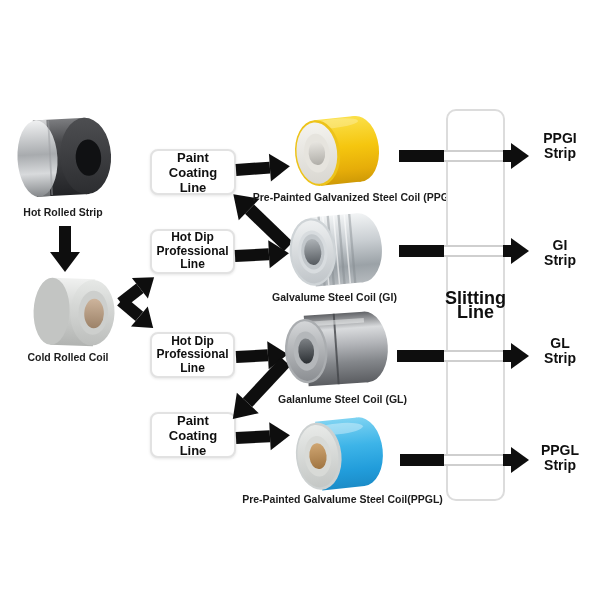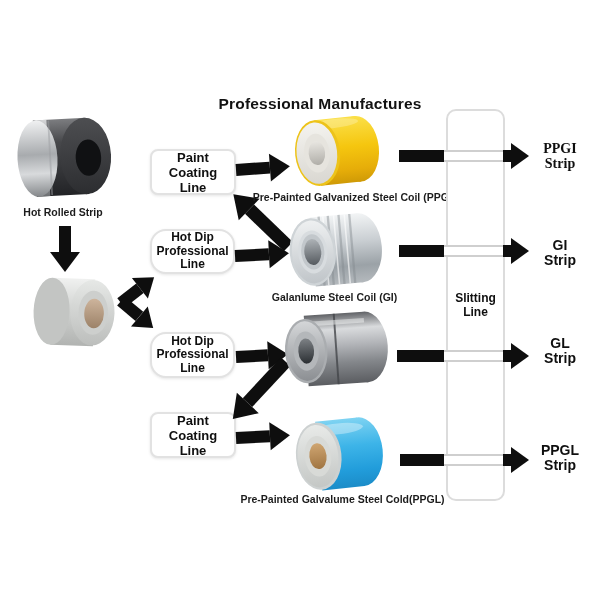--- a/index.html
+++ b/index.html
@@ -9,43 +9,42 @@
          font-size:15.5px;font-weight:bold;letter-spacing:0.2px;}
   .coil{position:absolute;}
   .coil svg{width:100%;height:100%;display:block;}
   .coil-label{position:absolute;font-weight:bold;font-size:10.5px;line-height:12px;
               text-align:center;color:#1c1c1c;white-space:nowrap;}
   .pbox{position:absolute;background:#fff;border:2px solid #e2e2e2;border-radius:8px;
         box-sizing:border-box;display:flex;flex-direction:column;justify-content:center;
         text-align:center;font-weight:bold;color:#0f0f0f;
         box-shadow:0 1px 3px rgba(0,0,0,0.10);}
   .pbox.two{font-size:13px;line-height:15px;}
-  .pbox.three{font-size:12px;line-height:13.5px;border-radius:16px;}
+  .pbox.three{font-size:12px;line-height:13.5px;}
   .arrow{position:absolute;display:flex;align-items:center;transform-origin:left center;}
   .arrow .shaft{flex:1;background:#0e0e0e;}
   .arrow .head{width:0;height:0;border-style:solid;border-color:transparent;border-left-color:#0e0e0e;border-right-width:0;}
   .slitbox{position:absolute;left:446px;top:109px;width:59px;height:392px;background:#fff;
            border:2px solid #dcdcdc;border-radius:10px;box-sizing:border-box;z-index:1;}
   .slit-text{position:absolute;left:440px;top:291px;width:71px;text-align:center;z-index:4;
-             font-weight:bold;font-size:12px;line-height:14px;color:#0f0f0f;}
+             font-weight:bold;font-size:18px;line-height:14px;color:#0f0f0f;}
   .strip-shaft{position:absolute;height:12px;background:#0e0e0e;z-index:0;}
   .strip-band{position:absolute;height:12px;background:#fff;border-top:2px solid #cfcfcf;
               border-bottom:2px solid #cfcfcf;box-sizing:border-box;z-index:2;}
   .strip-stub{position:absolute;height:12px;width:9px;background:#0e0e0e;z-index:3;}
   .strip-head{position:absolute;width:0;height:0;border:13px solid transparent;
               border-left:18px solid #0e0e0e;border-right-width:0;z-index:3;}
   .strip-label{position:absolute;width:64px;text-align:center;font-weight:bold;
                font-size:14px;line-height:15px;color:#0f0f0f;}
 </style>
 </head>
 <body>
 
 <div class="stage">
 
-  <div class="title">Professional Manufactures</div>
 
   <div class="coil" style="left:13px;top:111px;width:100px;height:96px;transform:rotate(-3deg);">
     <svg viewBox="0 0 110 100">
       <defs>
         <linearGradient id="hotSide" x1="0" y1="0" x2="0" y2="1">
           <stop offset="0" stop-color="#f0f1f2"></stop>
             <stop offset="0.45" stop-color="#a8abae"></stop>
           <stop offset="0.7" stop-color="#d8dadc"></stop>
             <stop offset="1" stop-color="#85888b"></stop>
         </linearGradient>
@@ -87,20 +86,21 @@
             <stop offset="1" stop-color="#9c8268"></stop>
         </linearGradient>
       </defs>
       <rect x="30" y="5" width="52" height="82" fill="url(#coldBody)"></rect>
       <ellipse cx="30" cy="46" rx="22" ry="41" fill="#c3c5c3"></ellipse>
       <ellipse cx="80" cy="46" rx="27" ry="40" fill="url(#coldFace)"></ellipse>
       <ellipse cx="81" cy="46" rx="18" ry="27" fill="#cdcfcd"></ellipse>
       <ellipse cx="82" cy="47" rx="12" ry="18" fill="url(#coldHole)"></ellipse>
     </svg>
   </div>
+  <div class="coil-label" style="left:8px;top:351px;width:120px;">Cold Rolled Coil</div>
 
   <div class="pbox two" style="left:150px;top:149px;width:86px;height:46px;">
     <div>Paint Coating</div>
     <div>Line</div>
   </div>
   <div class="pbox three" style="left:150px;top:229px;width:85px;height:45px;">
     <div>Hot Dip</div>
     <div>Professional</div>
     <div>Line</div>
   </div>
@@ -211,21 +211,21 @@
           <rect x="66" y="5" width="2" height="90"></rect>
         <rect x="80" y="5" width="2" height="90"></rect>
       </g>
       <ellipse cx="36" cy="50" rx="30" ry="44" fill="#cfd4d7"></ellipse>
       <ellipse cx="36" cy="50" rx="27" ry="41" fill="url(#giFace)"></ellipse>
       <ellipse cx="36" cy="50" rx="19" ry="28" fill="#d8dcdf"></ellipse>
       <ellipse cx="36" cy="50" rx="15" ry="23" fill="#c2c7cb"></ellipse>
       <ellipse cx="36" cy="50" rx="11" ry="17" fill="url(#giHole)"></ellipse>
     </svg>
   </div>
-  <div class="coil-label" style="left:262px;top:291px;width:145px;">Galanlume Steel Coil (GI)</div>
+  <div class="coil-label" style="left:262px;top:291px;width:145px;">Galvalume Steel Coil (GI)</div>
 
   <div class="coil" style="left:281px;top:307px;width:110px;height:84px;transform:rotate(-4deg);">
     <svg viewBox="0 0 140 100">
       <defs>
         <linearGradient id="glBody" x1="0" y1="0" x2="0" y2="1">
           <stop offset="0" stop-color="#606266"></stop>
             <stop offset="0.22" stop-color="#d9dbdd"></stop>
           <stop offset="0.45" stop-color="#b2b4b8"></stop>
             <stop offset="0.7" stop-color="#84878b"></stop>
           <stop offset="1" stop-color="#5b5d61"></stop>
@@ -242,20 +242,21 @@
       <ellipse cx="108" cy="50" rx="28" ry="45" fill="url(#glBody)"></ellipse>
       <rect x="32" y="5" width="76" height="90" fill="url(#glBody)"></rect>
       <rect x="69" y="5" width="2.5" height="90" fill="#44464a" opacity="0.8"></rect>
       <rect x="32" y="13" width="76" height="6" fill="#f2f3f4" opacity="0.5"></rect>
       <ellipse cx="32" cy="50" rx="27" ry="41" fill="#aaadb0"></ellipse>
       <ellipse cx="32" cy="50" rx="24" ry="38" fill="url(#glFace)"></ellipse>
       <ellipse cx="32" cy="50" rx="16" ry="25" fill="#b4b7ba"></ellipse>
       <ellipse cx="32" cy="50" rx="10" ry="16" fill="url(#glHole)"></ellipse>
     </svg>
   </div>
+  <div class="coil-label" style="left:270px;top:393px;width:145px;">Galanlume Steel Coil (GL)</div>
 
   <div class="coil" style="left:292px;top:412px;width:94px;height:84px;transform:rotate(-6deg);">
     <svg viewBox="0 0 120 100">
       <defs>
         <linearGradient id="ppglBody" x1="0" y1="0" x2="0" y2="1">
           <stop offset="0" stop-color="#7ed3f2"></stop>
             <stop offset="0.4" stop-color="#3db4e8"></stop>
           <stop offset="0.75" stop-color="#229ddb"></stop>
             <stop offset="1" stop-color="#1b8cc8"></stop>
         </linearGradient>
@@ -270,33 +271,33 @@
       </defs>
       <ellipse cx="88" cy="50" rx="28" ry="44" fill="url(#ppglBody)"></ellipse>
       <rect x="34" y="6" width="54" height="88" fill="url(#ppglBody)"></rect>
       <ellipse cx="62" cy="18" rx="32" ry="7" fill="#ffffff" opacity="0.35"></ellipse>
       <ellipse cx="34" cy="50" rx="29" ry="43" fill="#cdd1d1"></ellipse>
       <ellipse cx="33" cy="50" rx="26" ry="40" fill="url(#ppglFace)"></ellipse>
       <ellipse cx="33" cy="50" rx="17" ry="26" fill="#d8dad7"></ellipse>
       <ellipse cx="33" cy="50" rx="11" ry="16.5" fill="url(#ppglHole)"></ellipse>
     </svg>
   </div>
-  <div class="coil-label" style="left:230px;top:493px;width:225px;">Pre-Painted Galvalume Steel Cold(PPGL)</div>
+  <div class="coil-label" style="left:230px;top:493px;width:225px;">Pre-Painted Galvalume Steel Coil(PPGL)</div>
 
   <div class="slitbox"></div>
   <div class="slit-text">
     <div>Slitting</div>
     <div>Line</div>
   </div>
 
   <div class="strip-shaft" style="left:399px;top:150px;width:47px;"></div>
   <div class="strip-band" style="left:444px;top:150px;width:63px;"></div>
   <div class="strip-stub" style="left:503px;top:150px;"></div>
   <div class="strip-head" style="left:511px;top:143px;"></div>
-  <div class="strip-label" style="left:528px;top:141px;font-family:Liberation Serif, serif;">
+  <div class="strip-label" style="left:528px;top:131px;">
     <div>PPGI</div>
     <div>Strip</div>
   </div>
 
   <div class="strip-shaft" style="left:399px;top:245px;width:47px;"></div>
   <div class="strip-band" style="left:444px;top:245px;width:63px;"></div>
   <div class="strip-stub" style="left:503px;top:245px;"></div>
   <div class="strip-head" style="left:511px;top:238px;"></div>
   <div class="strip-label" style="left:528px;top:238px;">
     <div>GI</div>

